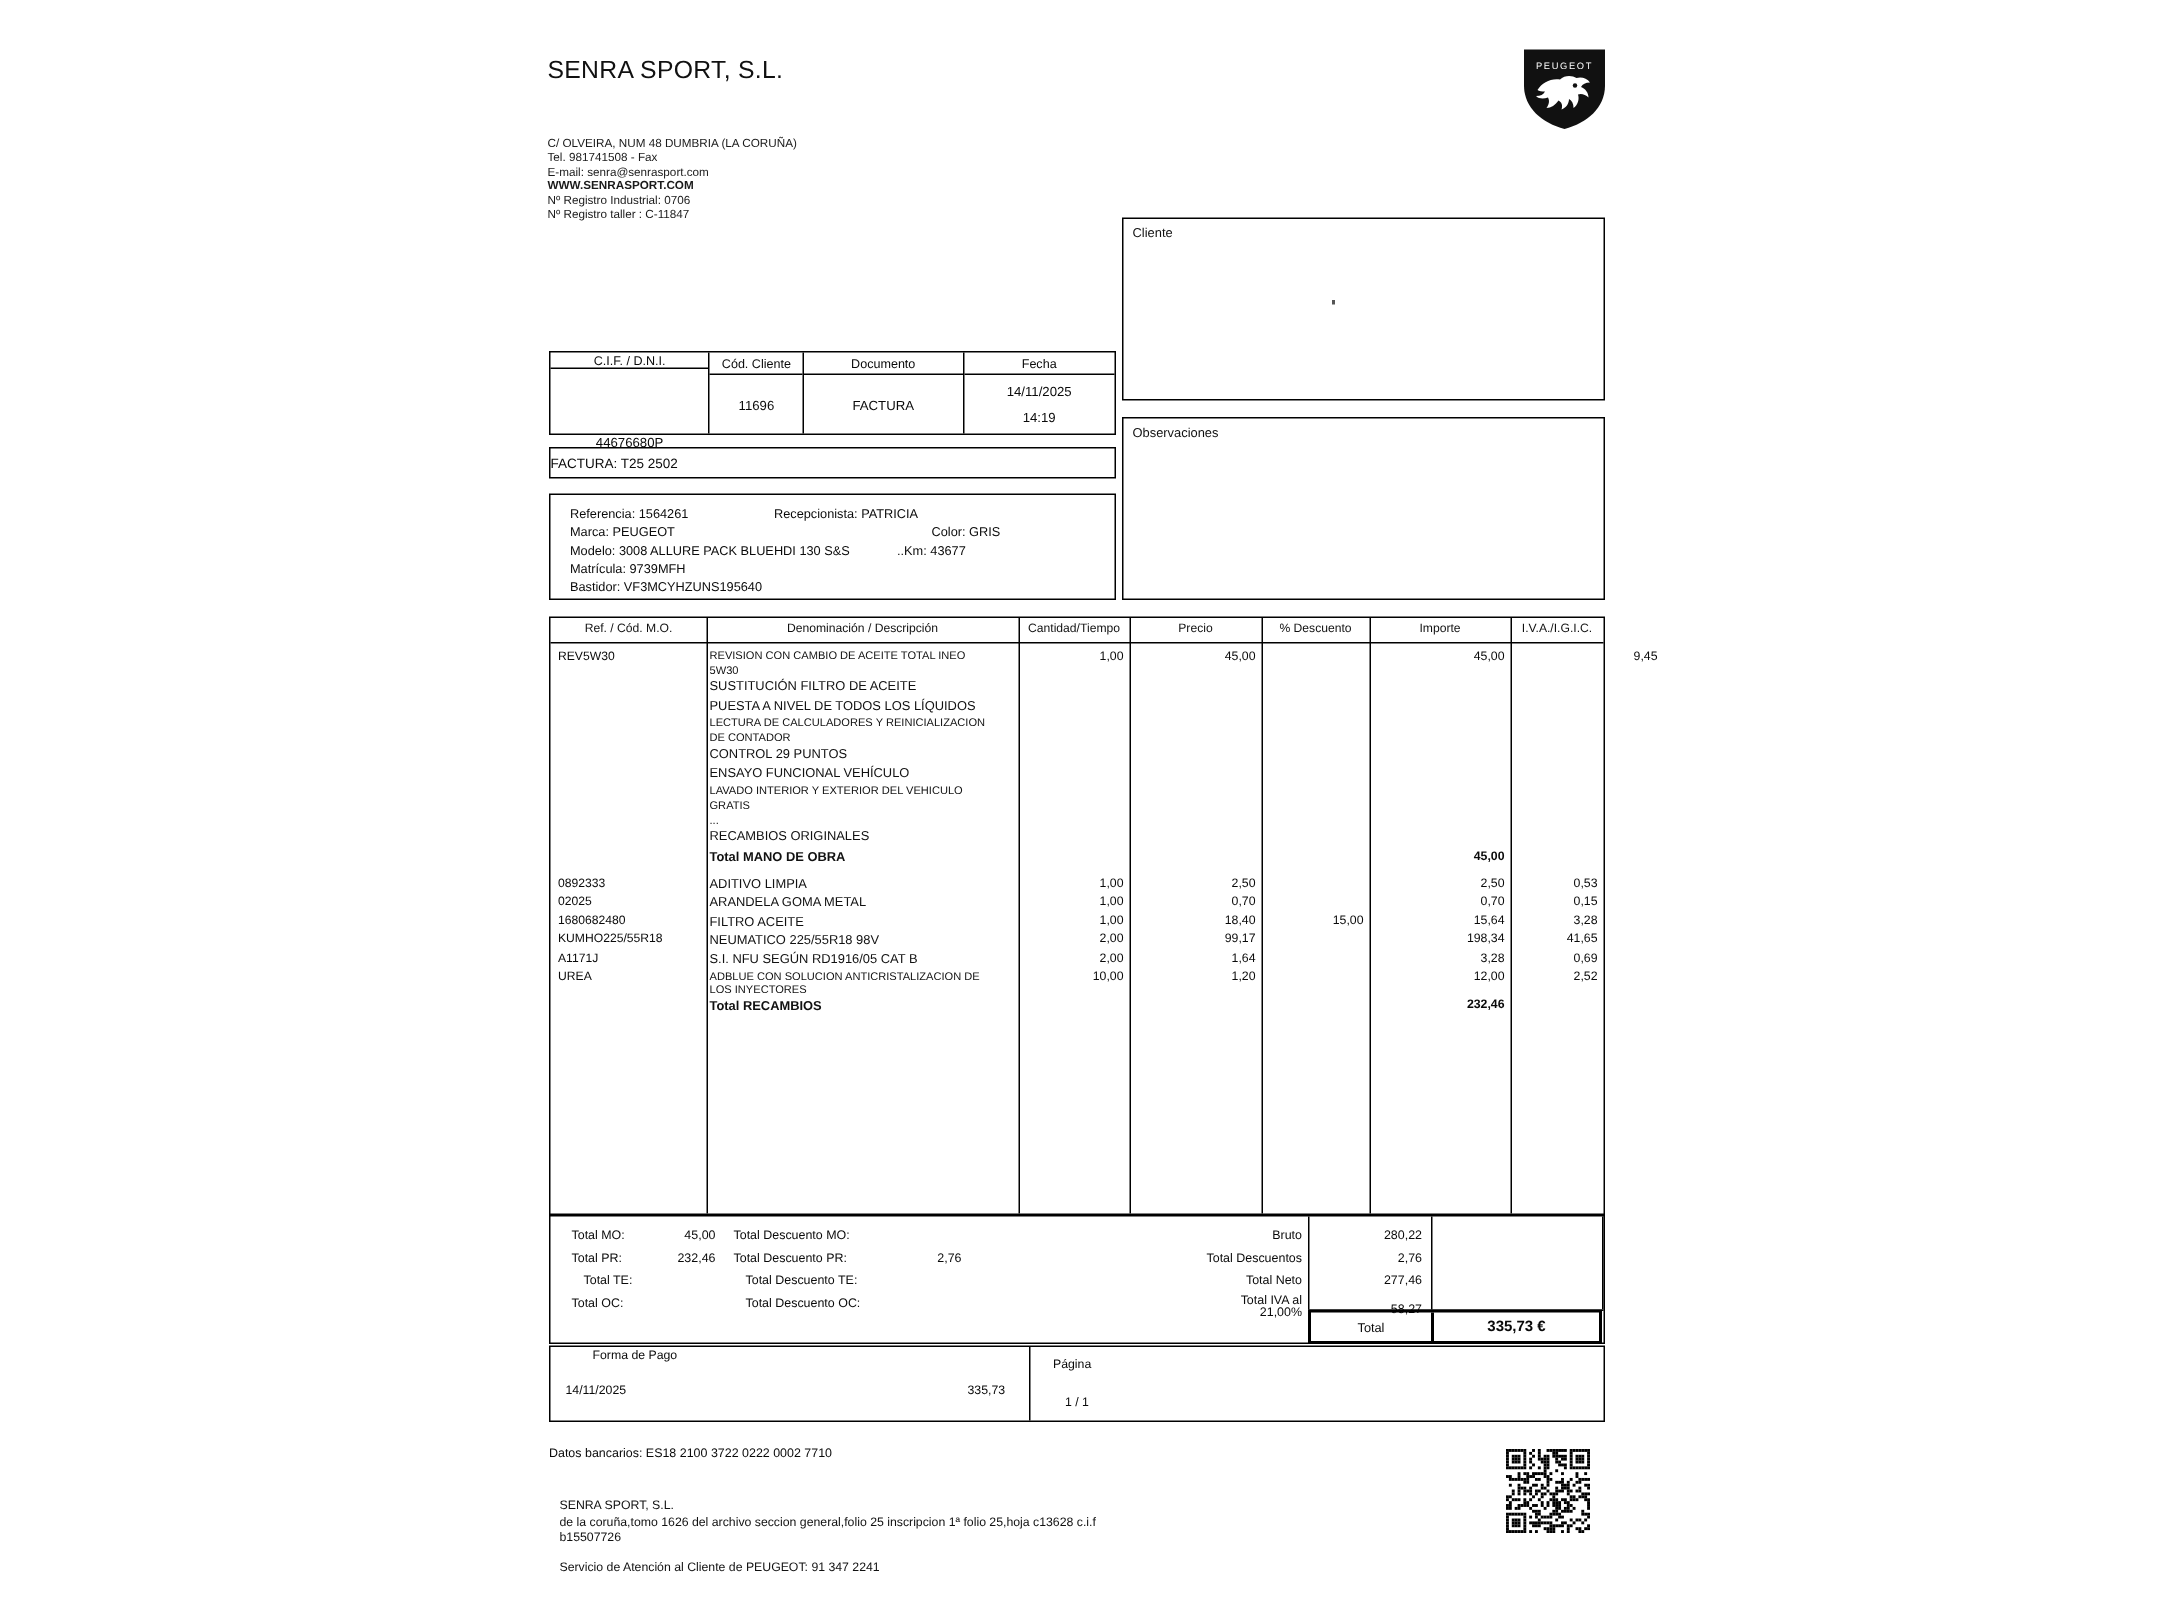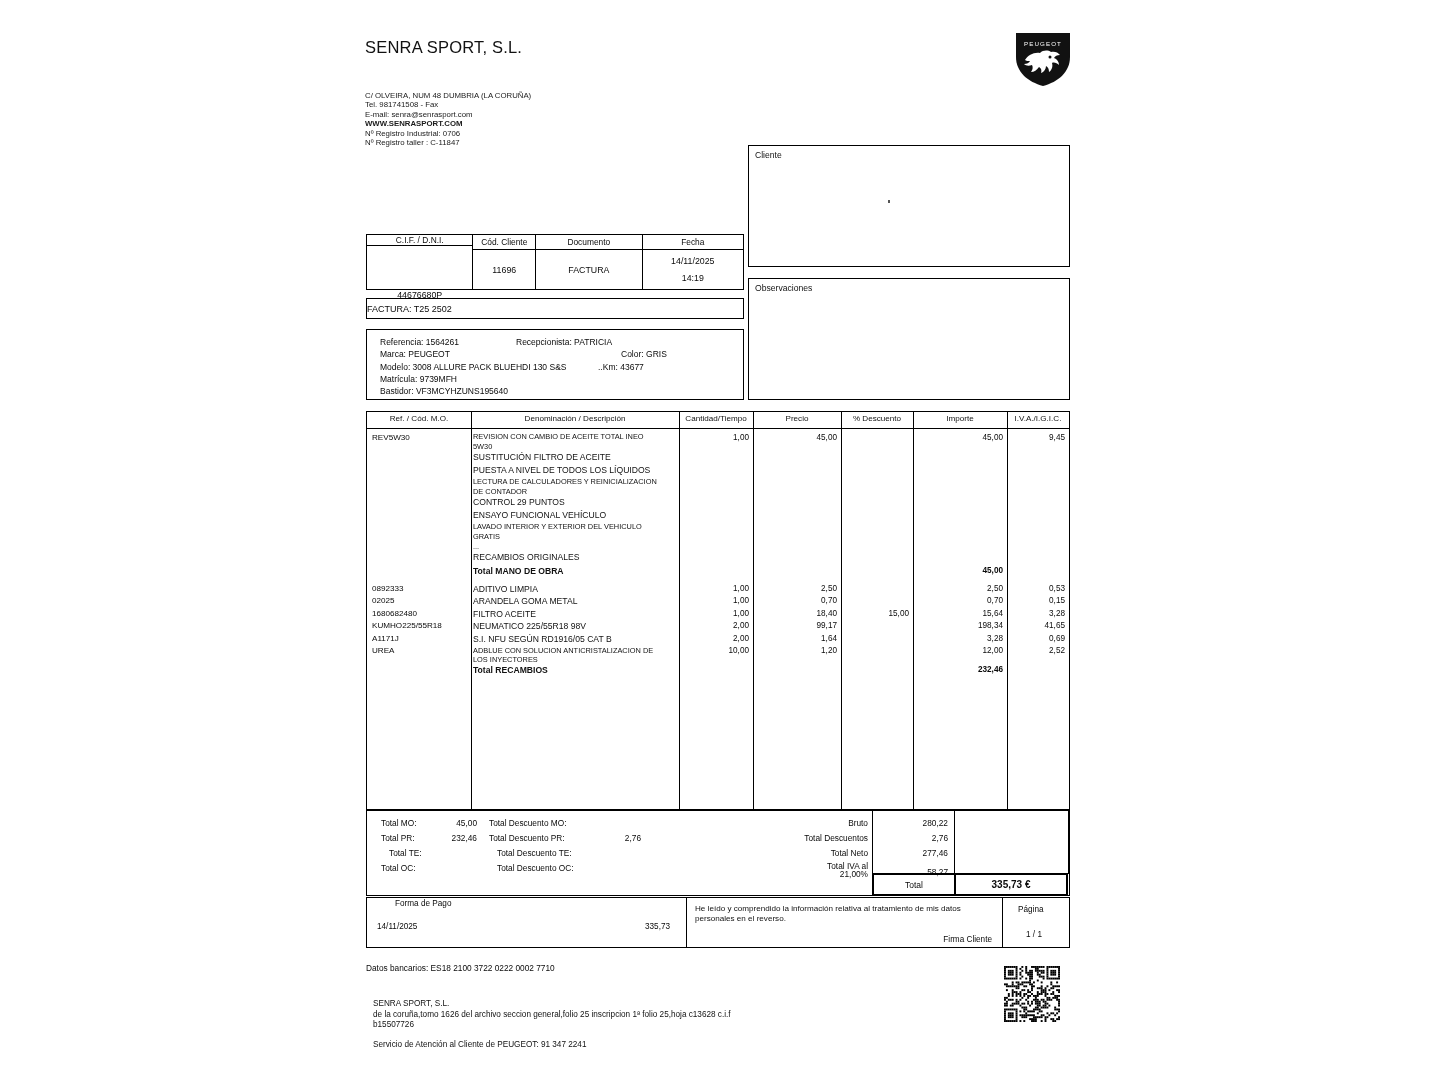--- a/index.html
+++ b/index.html
@@ -398,21 +398,21 @@
     <div class="ih" style="left:386px; width:88px">Precio</div>
     <div class="ih" style="left:474px; width:72px">% Descuento</div>
     <div class="ih" style="left:546px; width:94px">Importe</div>
     <div class="ih" style="left:640px; width:62px">I.V.A./I.G.I.C.</div>
 
     <div id="items-body">
         <div class="ref-line" style="top:21px; left:5px">REV5W30</div>
         <div class="num" style="top:21px; left:312px; width:70px">1,00</div>
         <div class="num" style="top:21px; left:400px; width:70px">45,00</div>
         <div class="num" style="top:21px; left:566px; width:70px">45,00</div>
-        <div class="num" style="top:21px; left:640px; width:58px">9,45</div>
+        <div class="num" style="top:21px; left:660px; width:78px">9,45</div>
         <div class="desc-line small" style="top:20px">REVISION CON CAMBIO DE ACEITE TOTAL INEO</div>
         <div class="desc-line small" style="top:30px">5W30</div>
         <div class="desc-line" style="top:40px">SUSTITUCIÓN FILTRO DE ACEITE</div>
         <div class="desc-line" style="top:52.5px">PUESTA A NIVEL DE TODOS LOS LÍQUIDOS</div>
         <div class="desc-line small" style="top:65px">LECTURA DE CALCULADORES Y REINICIALIZACION</div>
         <div class="desc-line small" style="top:75px">DE CONTADOR</div>
         <div class="desc-line" style="top:85px">CONTROL 29 PUNTOS</div>
         <div class="desc-line" style="top:97.5px">ENSAYO FUNCIONAL VEHÍCULO</div>
         <div class="desc-line small" style="top:110px">LAVADO INTERIOR Y EXTERIOR DEL VEHICULO</div>
         <div class="desc-line small" style="top:120px">GRATIS</div>
@@ -498,25 +498,20 @@
       <div class="gl">Total</div>
       <div class="gv">335,73 €</div>
     </div>
   </div>
 
   <div class="payfoot">
     <div class="pf-pago">
       <div class="pf-t" style="left:28px; top:1px">Forma de Pago</div>
       <div class="pf-t" style="left:10px; top:24px">14/11/2025</div>
       <div class="pf-t" style="left:278px; top:24px">335,73</div>
-    </div>
-    <div class="pf-legal">
-      <div class="pf-legal-txt">He leído y comprendido la información relativa al tratamiento de mis datos</div>
-      <div class="pf-legal-txt">personales en el reverso.</div>
-      <div class="firma">Firma Cliente</div>
     </div>
     <div class="pf-pag">
       <div class="pf-t" style="left:15px; top:7px">Página</div>
       <div class="pf-t" style="left:23px; top:32px">1 / 1</div>
     </div>
   </div>
 
   <div class="bank">Datos bancarios: ES18 2100 3722 0222 0002 7710</div>
 
   <div class="legal">

